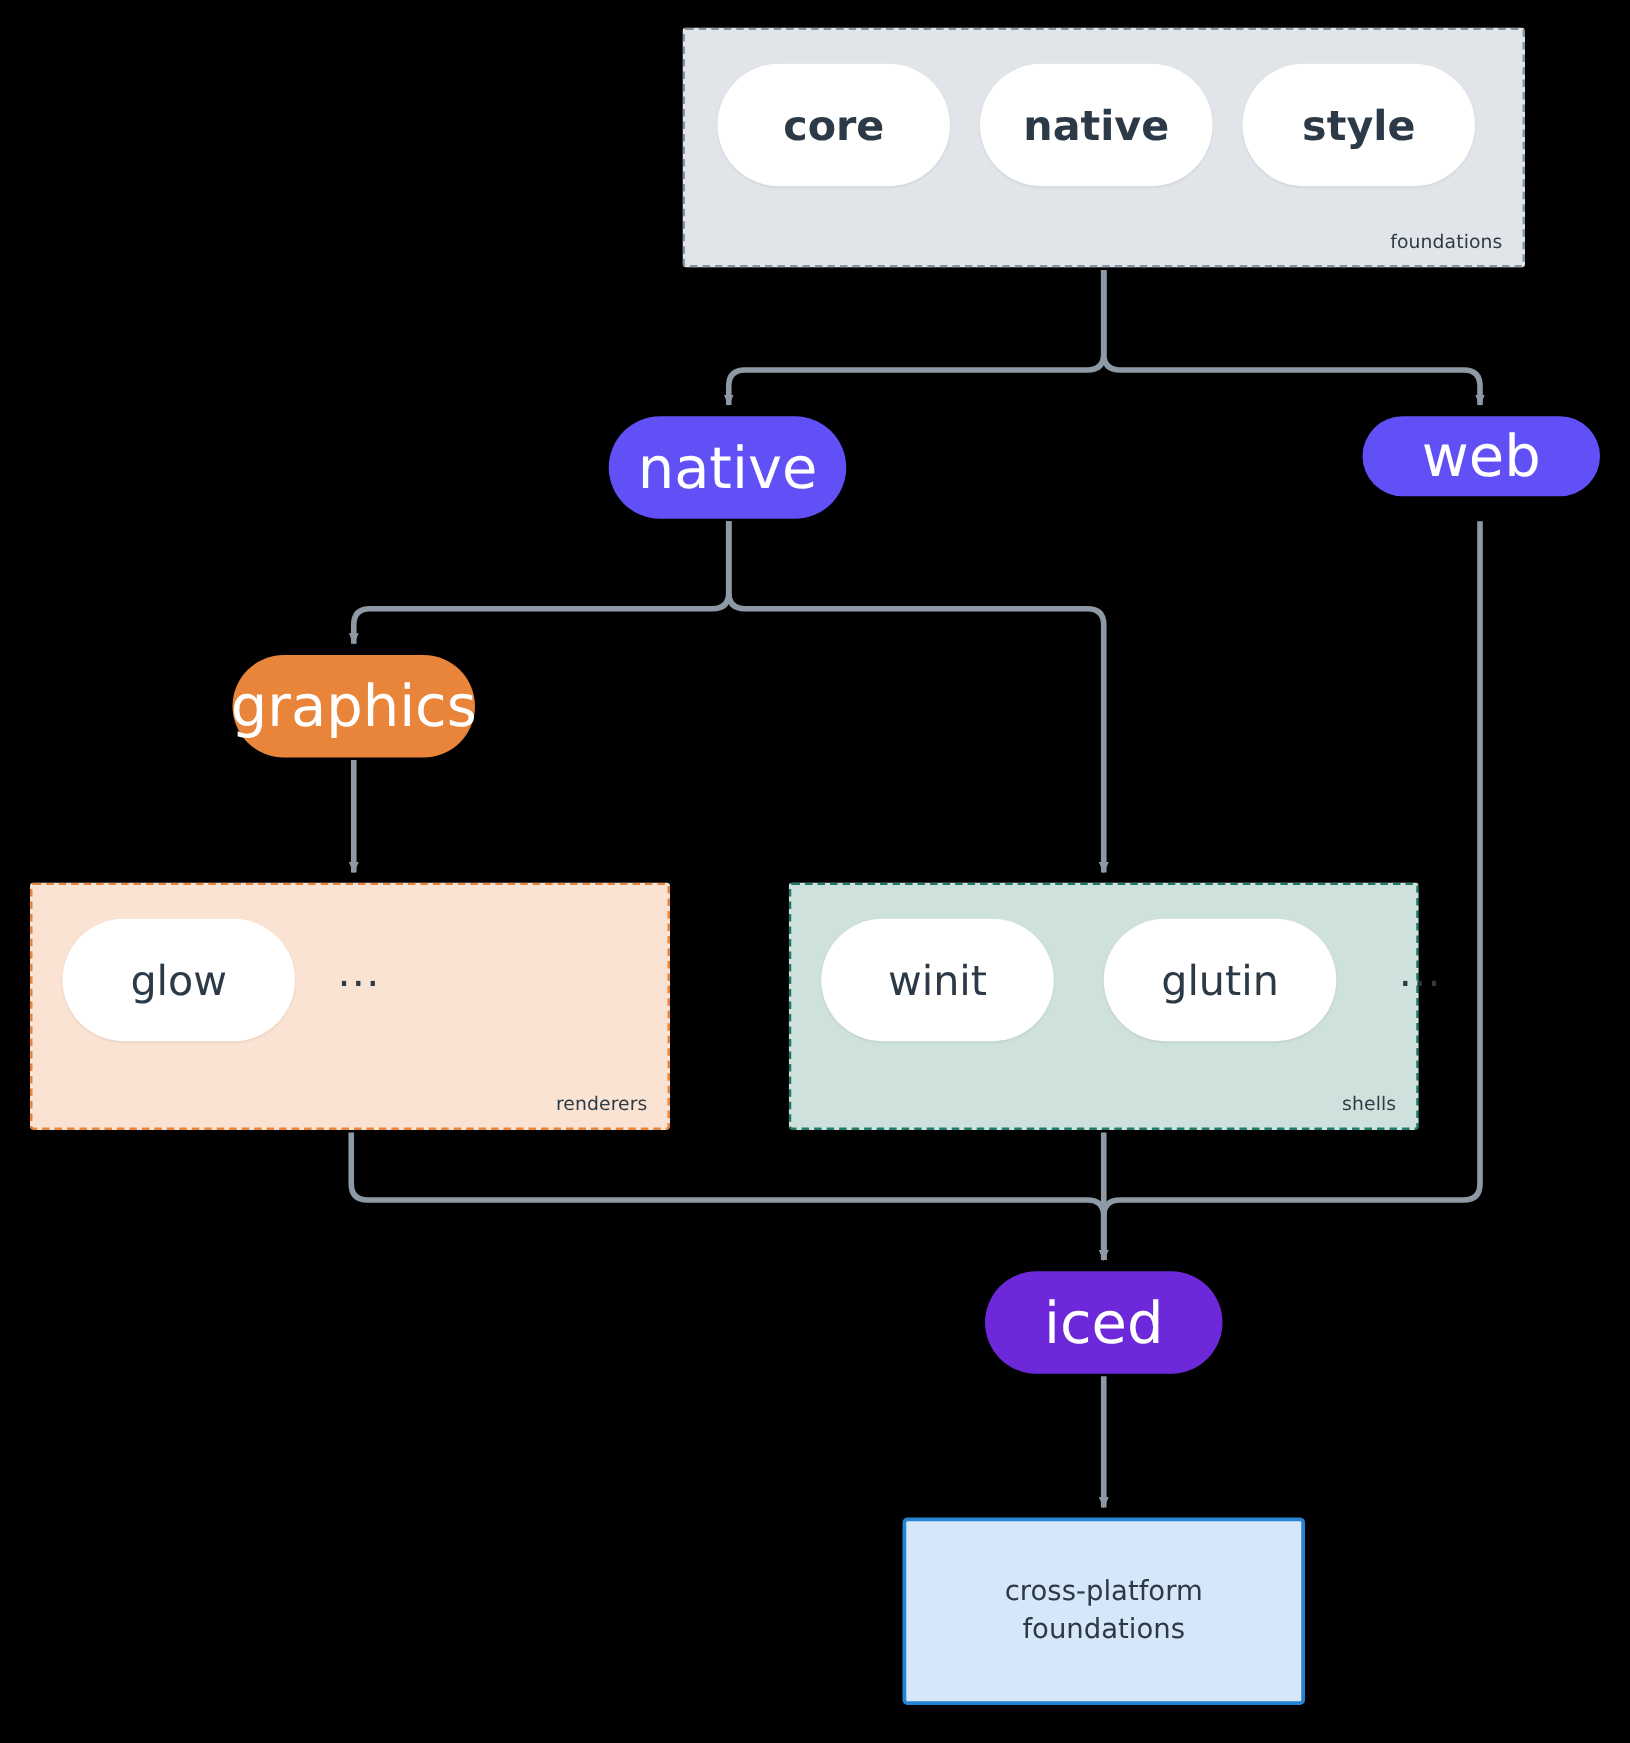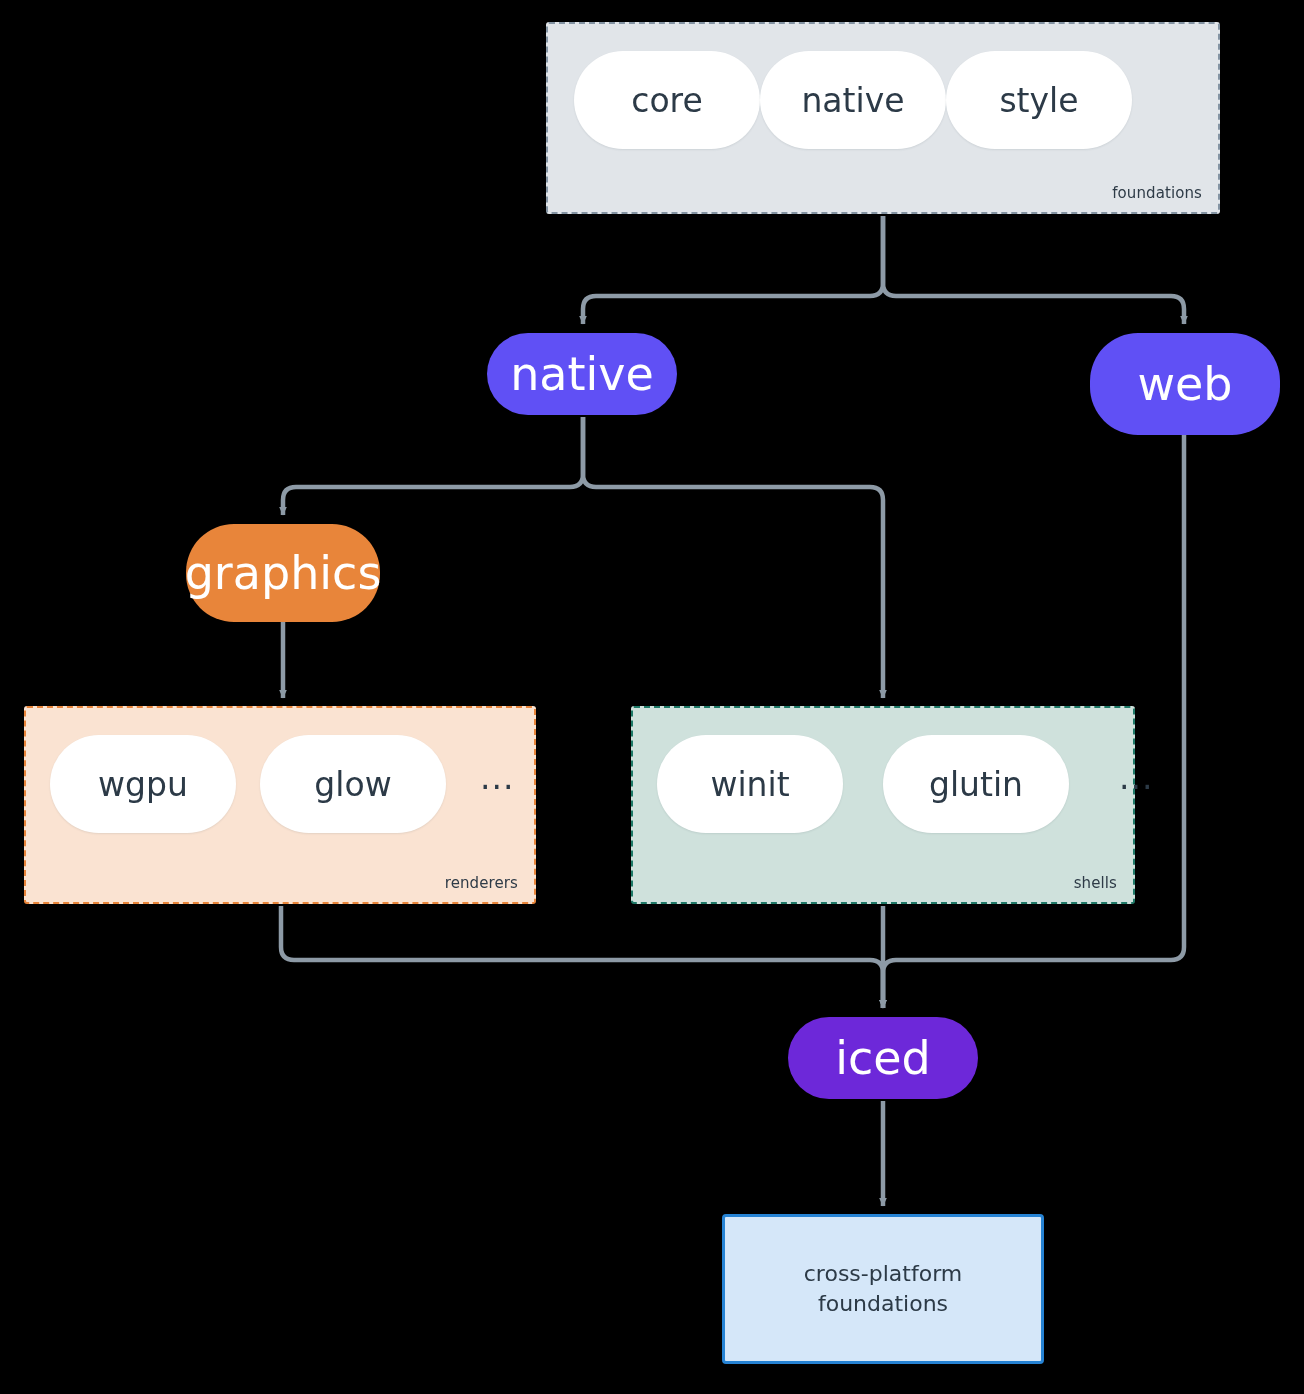--- a/index.html
+++ b/index.html
@@ -54,20 +54,22 @@
     top: 22px;
     width: 674px;
     height: 192px;
     background: #e1e5e9;
     border: 2px dashed #8494a3;
     border-radius: 3px;
   }
   #foundations .pill-row {
     left: 26px;
     top: 27px;
+    gap: 24px;
+    font-weight: bold;
   }
 
   
   #renderers {
     left: 24px;
     top: 706px;
     width: 512px;
     height: 198px;
     background: #fae3d2;
     border: 2px dashed #e8853a;
@@ -136,28 +138,28 @@
     left: 487px;
     top: 333px;
     width: 190px;
     height: 82px;
     background: #6050f5;
   }
   #node-web {
     left: 1090px;
     top: 333px;
     width: 190px;
-    height: 102px;
+    height: 64px;
     background: #6050f5;
   }
   #node-graphics {
     left: 186px;
     top: 524px;
     width: 194px;
-    height: 98px;
+    height: 82px;
     background: #e8853a;
   }
   #node-iced {
     left: 788px;
     top: 1017px;
     width: 190px;
     height: 82px;
     background: #6d28d9;
   }
 
@@ -219,21 +221,20 @@
     <div class="pill-row">
       <div class="wpill">core</div>
       <div class="wpill">native</div>
       <div class="wpill">style</div>
     </div>
     <div class="group-label">foundations</div>
   </div>
 
   <div class="group" id="renderers">
     <div class="pill-row">
-      <div class="wpill">wgpu</div>
       <div class="wpill">glow</div>
       <div class="ellipsis">...</div>
     </div>
     <div class="group-label">renderers</div>
   </div>
 
   <div class="group" id="shells">
     <div class="pill-row">
       <div class="wpill">winit</div>
       <div class="wpill">glutin</div>

